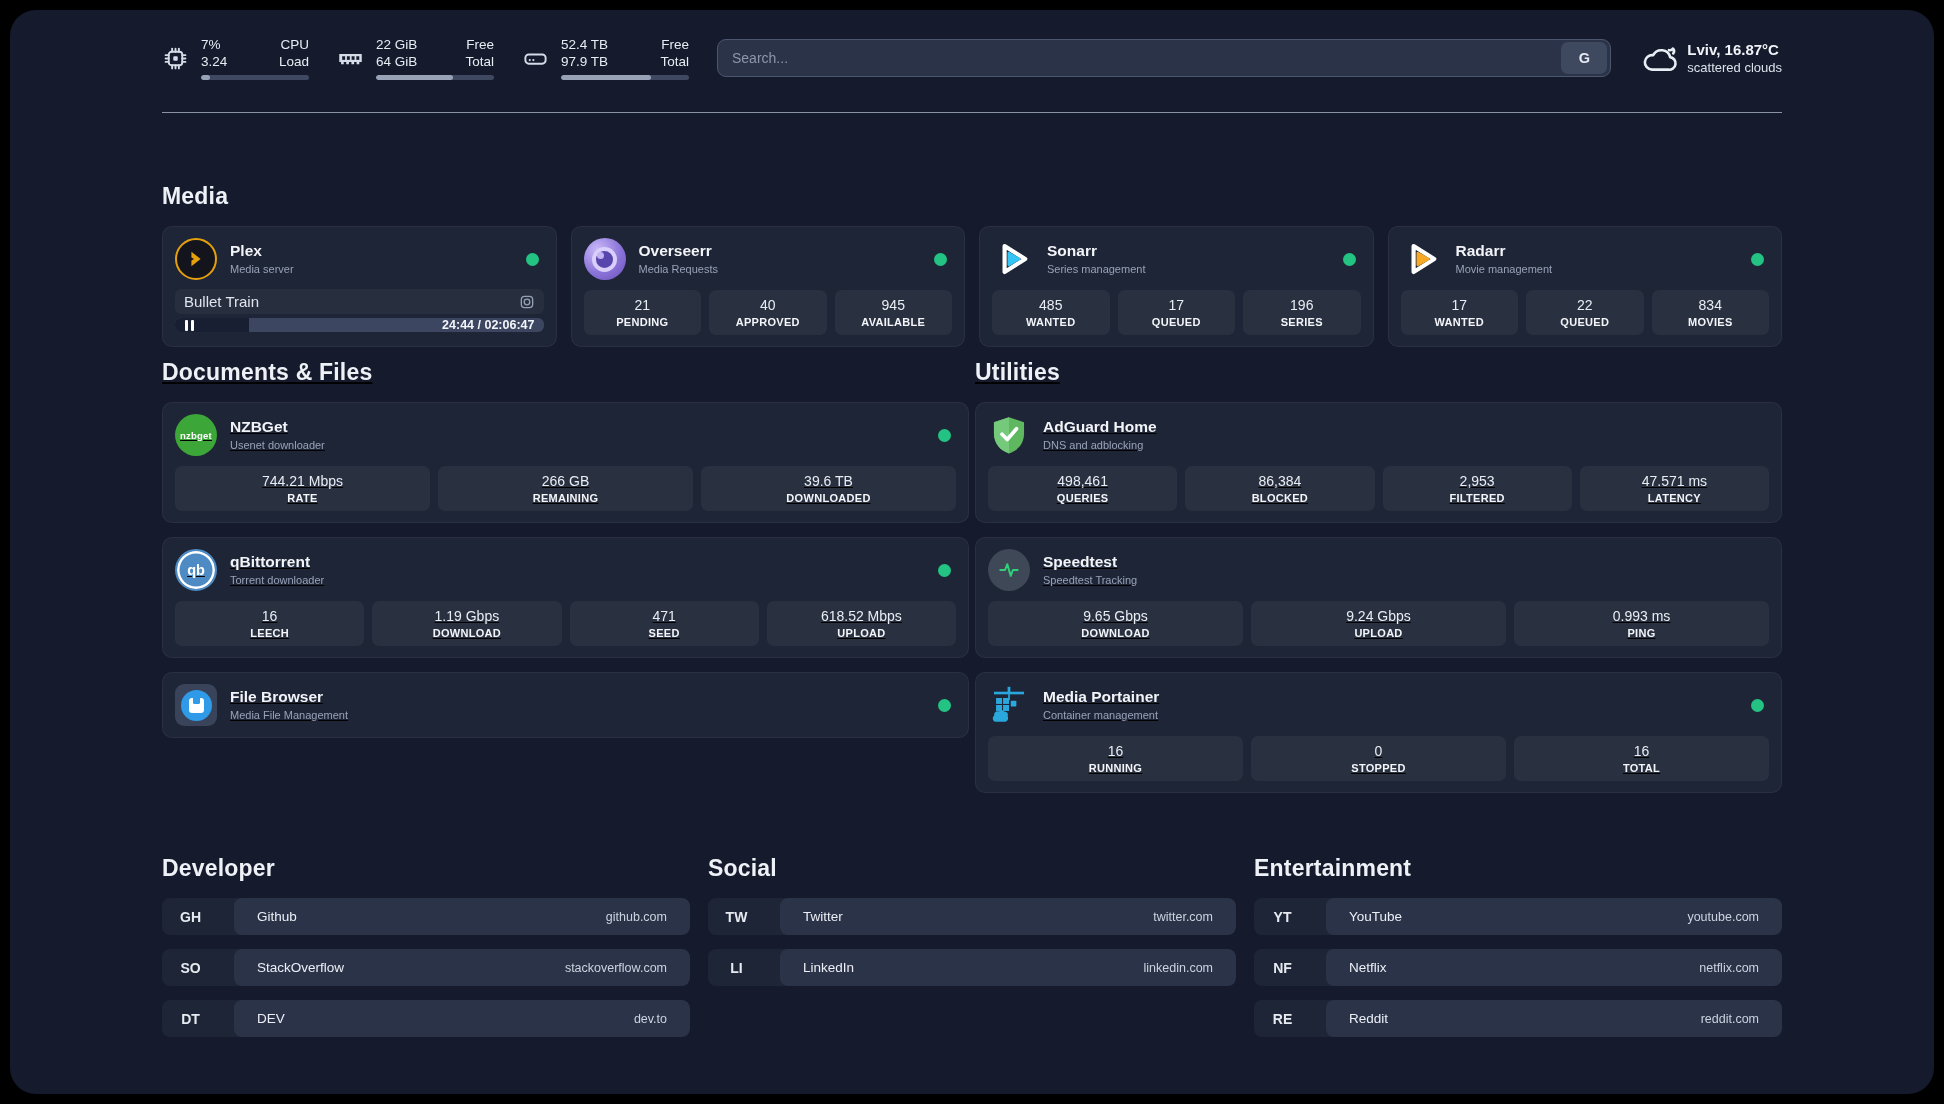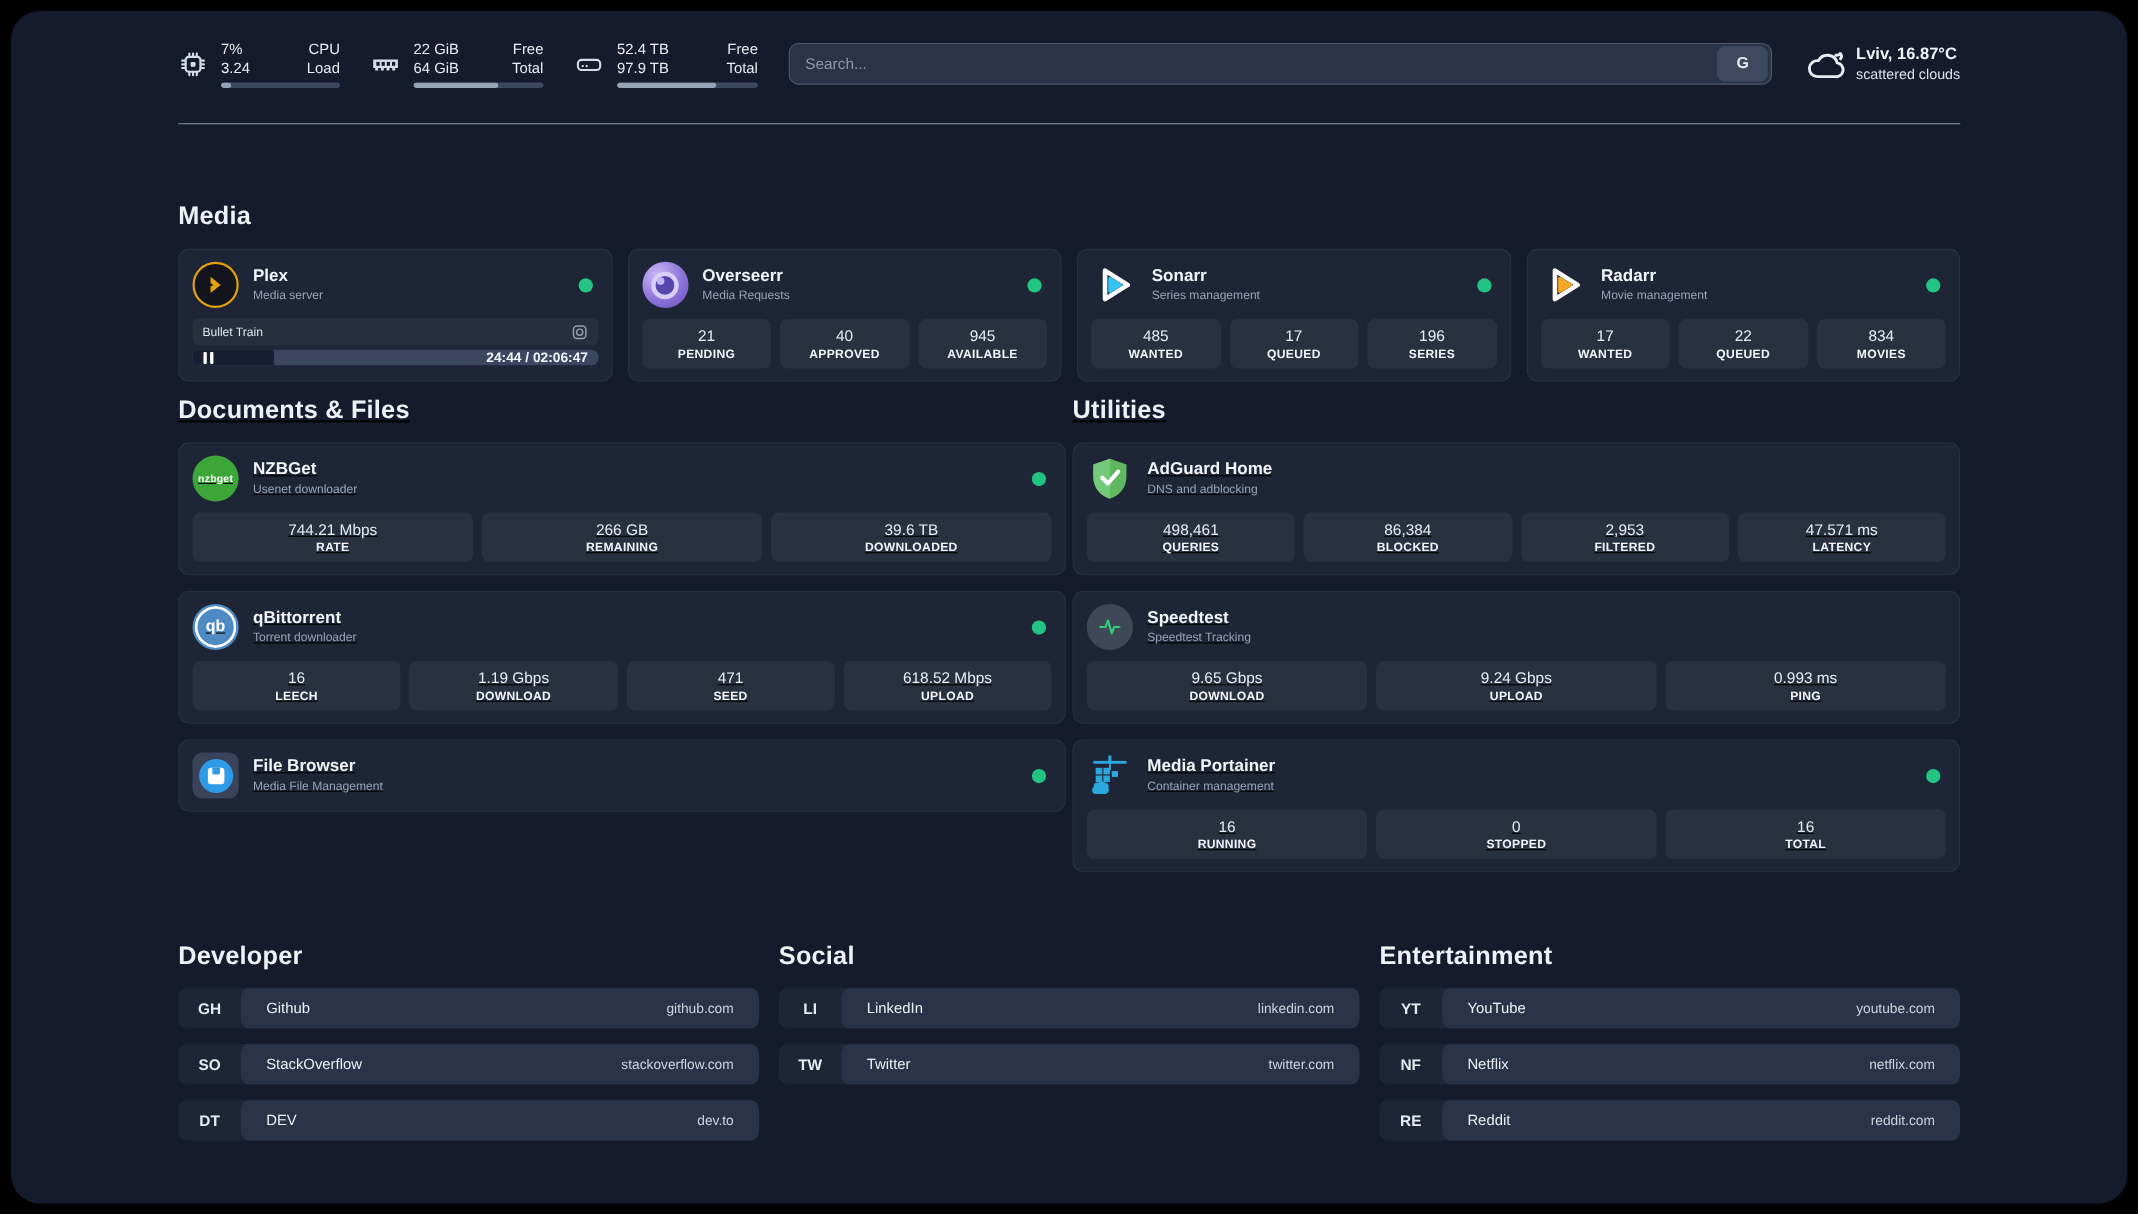--- a/index.html
+++ b/index.html
@@ -65,36 +65,36 @@
   .qb-bg { background:#4e8bc4; box-shadow:inset 0 0 0 2.5px #fff; border:2.5px solid #4e8bc4; }
   .qb-bg span { font-size:14.5px; font-weight:700; color:#fff; }
   .fb-tile { width:42px; height:42px; border-radius:9px; background:#39435a; display:grid; place-items:center; flex:0 0 auto; }
   .fb-circle { width:31px; height:31px; border-radius:50%; background:#2f9be8; display:grid; place-items:center; }
   .fb-disk { width:15px; height:15px; background:#fff; border-radius:3px; position:relative; }
   .fb-disk::after { content:""; position:absolute; top:0; left:4px; width:7px; height:6px; background:#2f9be8; border-radius:0 0 1.5px 1.5px; }
   .speed-bg { background:#3f4857; }
   .speed-bg svg { width:26px; height:26px; }
 
   
-  .np-title-row { margin-top:9px; height:25px; background:rgba(255,255,255,.045); border-radius:6px; display:flex; align-items:center; justify-content:space-between; padding:0 9px; font-size:11px; color:#dfe4ee; }
+  .np-title-row { margin-top:9px; height:25px; background:rgba(255,255,255,.045); border-radius:6px; display:flex; align-items:center; justify-content:space-between; padding:0 9px; font-size:15px; color:#dfe4ee; }
   .np-settings { width:16px; height:16px; color:#96a0b4; cursor:pointer; }
   .np-settings svg { width:100%; height:100%; display:block; }
   .np-progress { margin-top:4px; height:14px; border-radius:6px; background:#3c4660; position:relative; overflow:hidden; display:flex; align-items:center; }
   .np-fill { position:absolute; left:0; top:0; bottom:0; background:#181f33; }
   .pause { position:relative; display:flex; gap:3px; margin-left:10px; cursor:pointer; }
   .pause i { width:3px; height:11px; background:#fff; border-radius:1px; }
   .np-time { position:relative; margin-left:auto; margin-right:9px; font-size:12.5px; font-weight:600; color:#f2f5fa; }
 
   
   .bookmarks-grid { margin-top:62px; display:grid; grid-template-columns:repeat(3,1fr); gap:18px; align-items:start; }
   .bm-col { display:flex; flex-direction:column; }
   .bm-rows { margin-top:16px; display:flex; flex-direction:column; gap:14px; }
   .bm-row { height:37px; background:#1d2536; border-radius:8px; display:flex; align-items:stretch; overflow:hidden; cursor:pointer; }
   .bm-abbr { width:57px; display:grid; place-items:center; font-size:14px; font-weight:600; color:#e7ebf1; }
-  .bm-pill { flex:1; background:#2b3349; border-radius:8px; display:flex; align-items:center; justify-content:space-between; padding:0 23px; }
+  .bm-pill { flex:1; background:#2b3349; border-radius:8px; display:flex; align-items:center; justify-content:space-between; padding:0 23px;margin-left:15px; }
   .bm-name { font-size:13.5px; color:#eceff5; }
   .bm-url { font-size:12.5px; color:#ccd3df; }
 </style>
 </head>
 <body>
 
 <div class="page">
 
   <header class="topbar">
     <div class="sysstats">
@@ -530,31 +530,31 @@
               <span class="bm-url">dev.to</span>
             </span>
         </div>
       </div>
     </section>
 
     <section class="bm-col">
       <h2 class="section-title">Social</h2>
       <div class="bm-rows">
         <div class="bm-row">
+          <span class="bm-abbr">TW</span>
+          <span class="bm-pill">
+              <span class="bm-name">Twitter</span>
+              <span class="bm-url">twitter.com</span>
+            </span>
+        </div>
+        <div class="bm-row">
           <span class="bm-abbr">LI</span>
           <span class="bm-pill">
               <span class="bm-name">LinkedIn</span>
               <span class="bm-url">linkedin.com</span>
-            </span>
-        </div>
-        <div class="bm-row">
-          <span class="bm-abbr">TW</span>
-          <span class="bm-pill">
-              <span class="bm-name">Twitter</span>
-              <span class="bm-url">twitter.com</span>
             </span>
         </div>
       </div>
     </section>
 
     <section class="bm-col">
       <h2 class="section-title">Entertainment</h2>
       <div class="bm-rows">
         <div class="bm-row">
           <span class="bm-abbr">YT</span>

